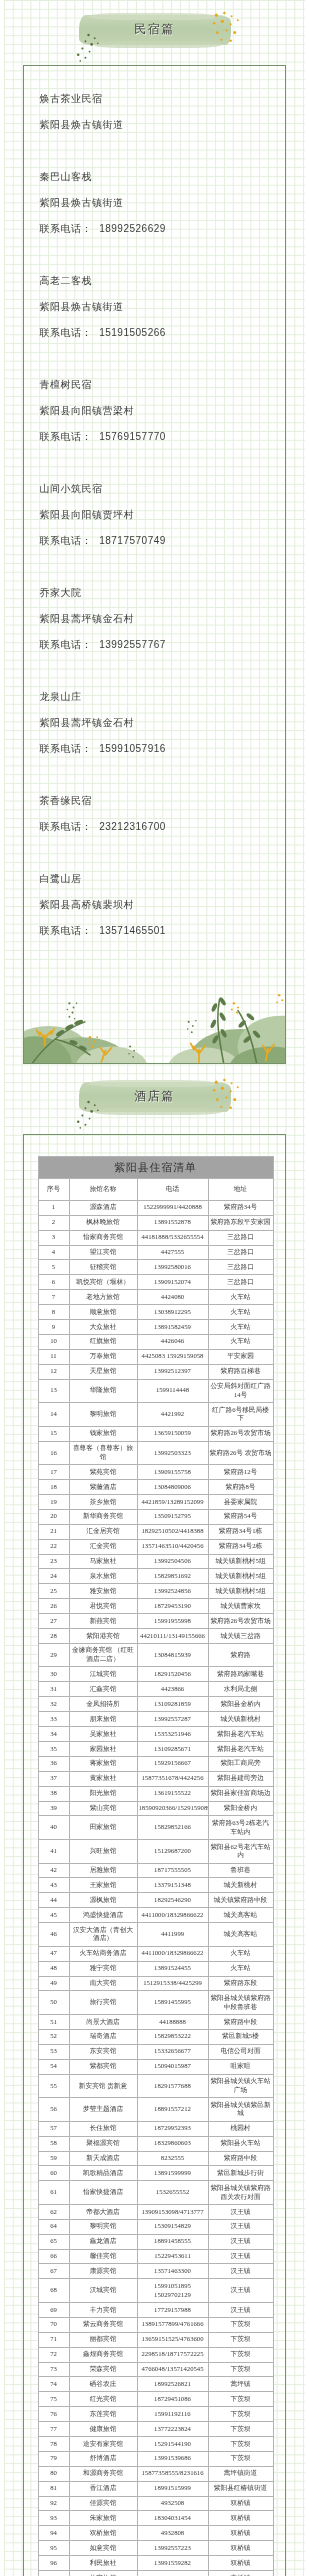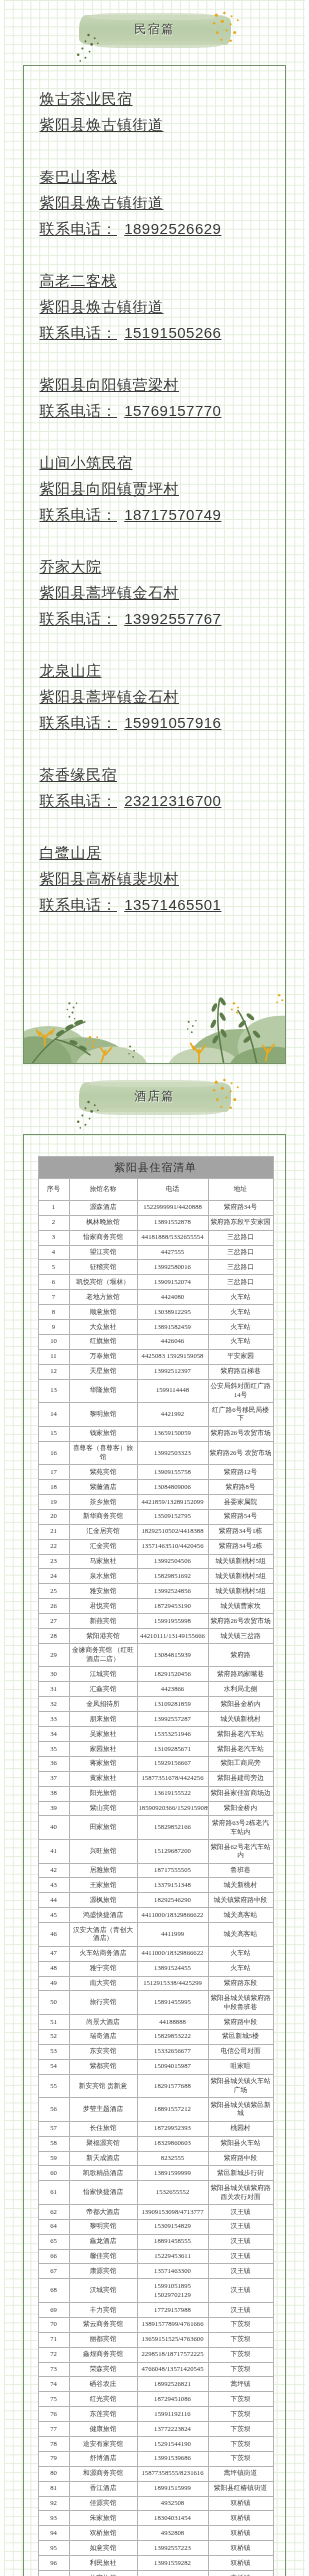--- a/index.html
+++ b/index.html
@@ -77,25 +77,24 @@
     overflow:hidden;
   }
   .box-minsu{height:999px;margin-top:18.5px;}
   .box-hotel{height:1829px;margin-top:20.6px;}
   .banner-minsu{margin-top:9.3px;}
   .banner-hotel{margin-top:16.5px;}
   
   .minsu-list{padding:20.6px 5.2px 0 15.5px;}
   .minsu-entry{margin-bottom:26px;}
   .minsu-entry div{
-    font-size:15px;
+    font-size:10px;
     line-height:26px;
     color:#3a3a3a;
     letter-spacing:0.5px;
-    text-decoration:underline;
   }
   .minsu-entry .phone-label{margin-right:7.2px;}
   
   .table-wrap{
     margin:20.6px auto 0 auto;
     width:234px;
   }
   table.hotel{
     width:234px;
     border-collapse:collapse;
@@ -185,20 +184,21 @@
           <div>秦巴山客栈</div>
           <div>紫阳县焕古镇街道</div>
           <div><span class="phone-label">联系电话：</span><span>18992526629</span></div>
         </div>
         <div class="minsu-entry">
           <div>高老二客栈</div>
           <div>紫阳县焕古镇街道</div>
           <div><span class="phone-label">联系电话：</span><span>15191505266</span></div>
         </div>
         <div class="minsu-entry">
+          <div>青檀树民宿</div>
           <div>紫阳县向阳镇营梁村</div>
           <div><span class="phone-label">联系电话：</span><span>15769157770</span></div>
         </div>
         <div class="minsu-entry">
           <div>山间小筑民宿</div>
           <div>紫阳县向阳镇贾坪村</div>
           <div><span class="phone-label">联系电话：</span><span>18717570749</span></div>
         </div>
         <div class="minsu-entry">
           <div>乔家大院</div>

